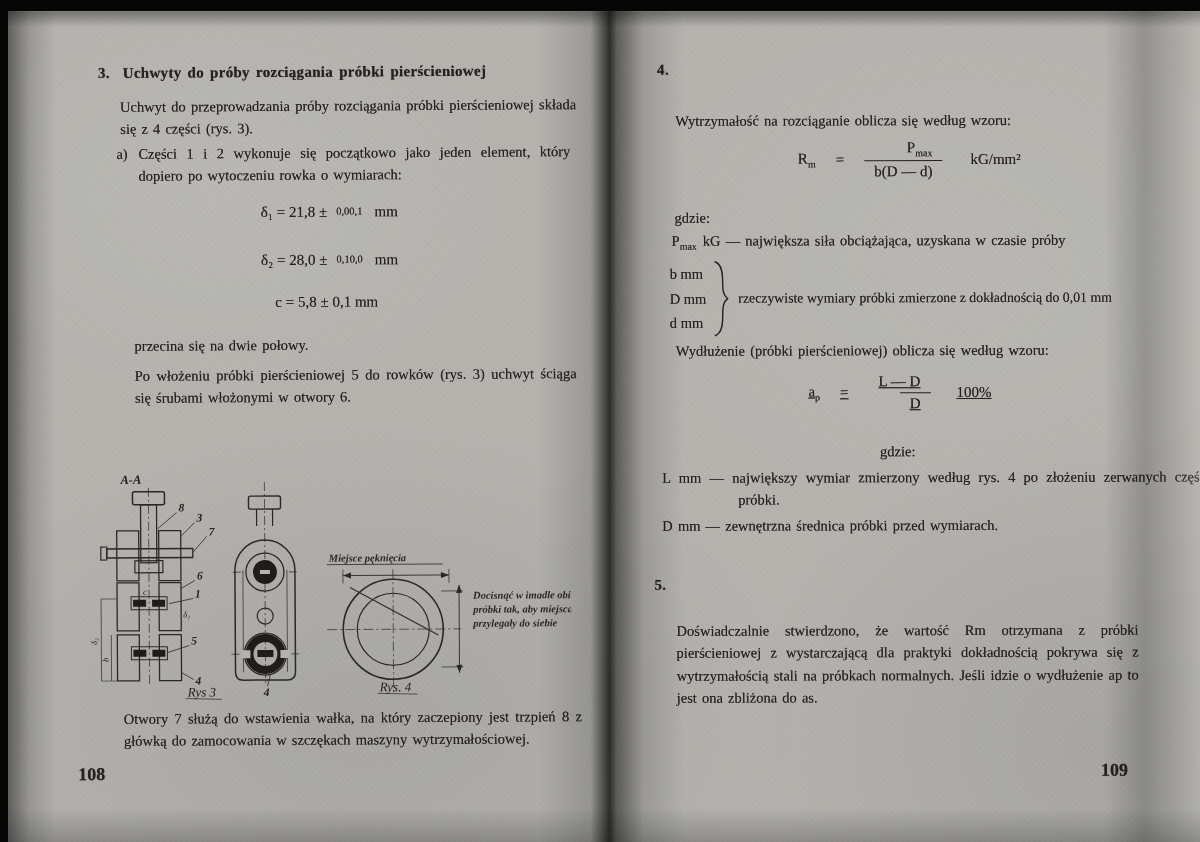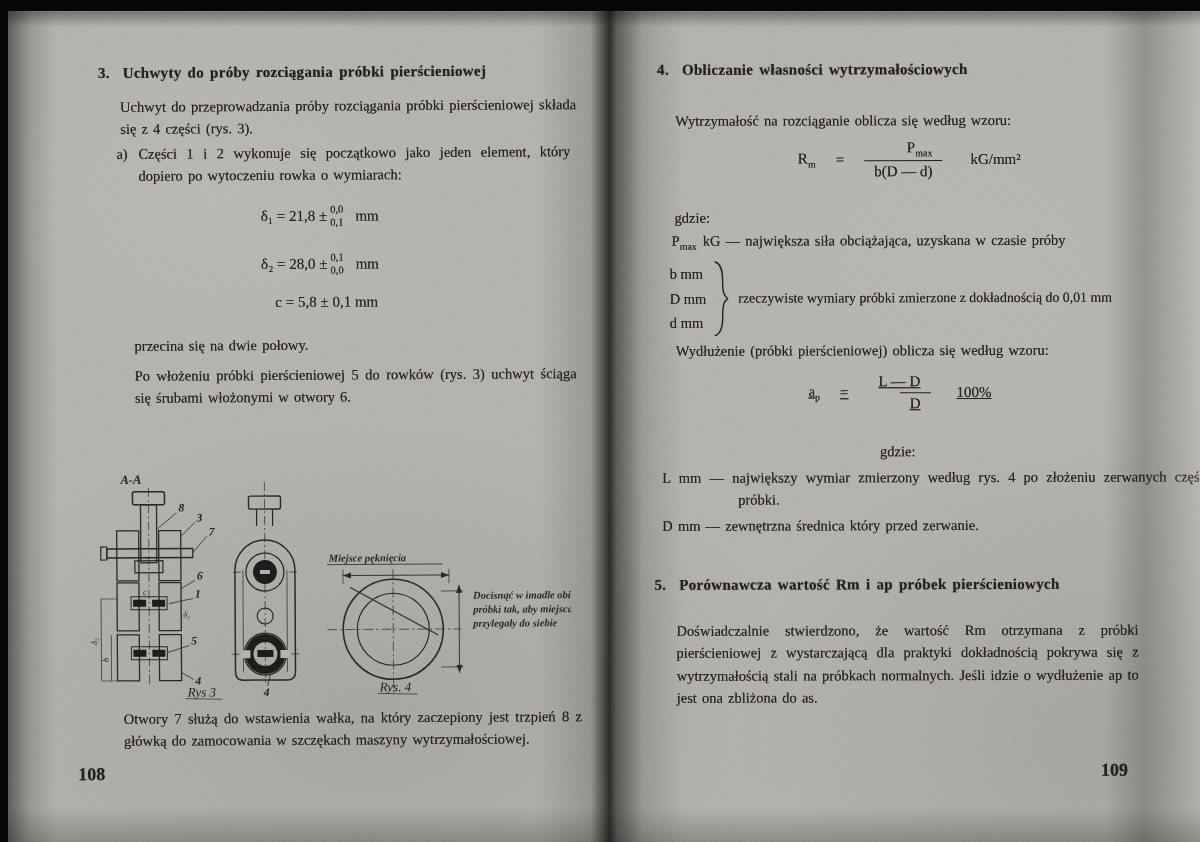--- a/index.html
+++ b/index.html
@@ -34,21 +34,21 @@
   .t{position:absolute;font-size:14.5px;line-height:1.55;word-spacing:1.5px;
      text-shadow:0 0 .6px rgba(35,33,30,.65);}
   .just{text-align:justify;}
   .h{position:absolute;font-weight:bold;font-size:15px;letter-spacing:.3px;word-spacing:2px;
      display:flex;gap:13px;text-shadow:0 0 .7px rgba(35,33,30,.7);}
   .marker{position:absolute;left:0;top:0;}
   .pnum{position:absolute;font-weight:bold;font-size:18px;text-shadow:0 0 .7px rgba(35,33,30,.7);}
   
   .lformula{position:absolute;left:262px;font-size:15px;display:flex;align-items:center;
             text-shadow:0 0 .6px rgba(35,33,30,.65);}
-  .tol{display:inline-flex;flex-direction:column;font-size:10.5px;line-height:1.2;margin-left:3px;}
+  .tol{display:inline-flex;flex-direction:row;font-size:10.5px;line-height:1.2;margin-left:9px;}
   .funit{margin-left:12px;}
   .formula{position:absolute;display:flex;align-items:center;justify-content:center;gap:20px;
            font-size:15px;text-shadow:0 0 .6px rgba(35,33,30,.65);}
   .frac{display:inline-flex;flex-direction:column;align-items:flex-end;}
   .frac .num{padding:0 10px 2px;}
   .frac .den{border-top:1.4px solid #24221e;padding:2px 10px 0;}
   sub{font-size:10px;}
   .dims{position:absolute;display:flex;align-items:center;}
   .dims .terms{font-size:14.5px;line-height:1.72;text-shadow:0 0 .6px rgba(35,33,30,.65);}
   .dims .desc{margin-left:10px;font-size:13.8px;white-space:nowrap;
@@ -218,21 +218,20 @@
 
     <div class="t just" style="left:122px;top:705px;width:458px;">Otwory 7 służą do wstawienia wałka, na który zaczepiony jest trzpień 8 z główką do zamocowania w szczękach maszyny wytrzymałościowej.</div>
 
     <div class="pnum" style="left:76px;top:761px;">108</div>
   </div>
 
   <div class="pg pg-right">
 
     <div class="h" style="left:658px;top:62px;width:480px;">
       <span>4.</span>
-      <span>Obliczanie własności wytrzymałościowych</span>
     </div>
 
     <div class="t" style="left:676px;top:110px;width:460px;">Wytrzymałość na rozciąganie oblicza się według wzoru:</div>
 
     <div class="formula" style="left:745px;top:140px;width:330px;">
       <span><span>R</span><sub>m</sub></span>
       <span>=</span>
       <span class="frac">
         <span class="num"><span>P</span><sub>max</sub></span>
         <span class="den">b(D — d)</span>
@@ -273,26 +272,25 @@
 
     <div class="t" style="left:880px;top:441px;">gdzie:</div>
 
     <div class="t just hang" style="left:662px;top:467px;width:472px;">
       <span>L mm</span>
       <span>— największy wymiar zmierzony według rys. 4 po złożeniu zerwanych części próbki.</span>
     </div>
 
     <div class="t hang" style="left:662px;top:515px;width:472px;">
       <span>D mm</span>
-      <span>— zewnętrzna średnica który przed zerwanie.</span>
+      <span>— zewnętrzna średnica próbki przed wymiarach.</span>
     </div>
 
     <div class="h" style="left:654px;top:577px;width:490px;">
       <span>5.</span>
-      <span>Porównawcza wartość Rm i ap próbek pierścieniowych</span>
     </div>
 
     <div class="t just" style="left:676px;top:620px;width:462px;">Doświadczalnie stwierdzono, że wartość Rm otrzymana z próbki pierścieniowej z wystarczającą dla praktyki dokładnością pokrywa się z wytrzymałością stali na próbkach normalnych. Jeśli idzie o wydłużenie ap to jest ona zbliżona do as.</div>
 
     <div class="pnum" style="left:1100px;top:761px;">109</div>
   </div>
 
   <div class="shade shade-left"></div>
   <div class="shade shade-gutter"></div>
   <div class="shade shade-top"></div>

